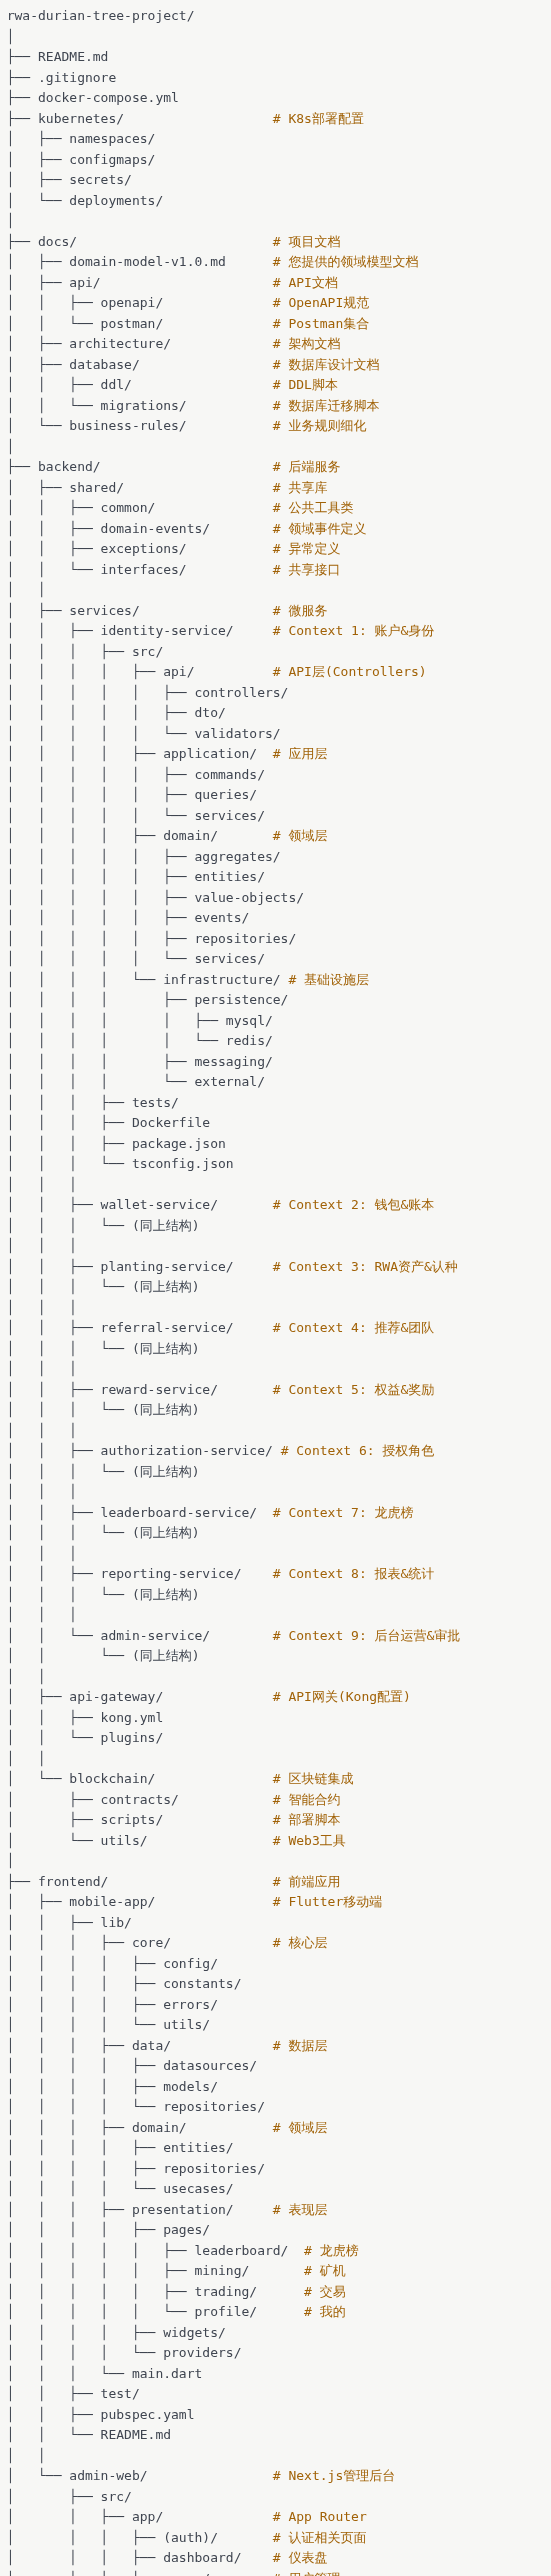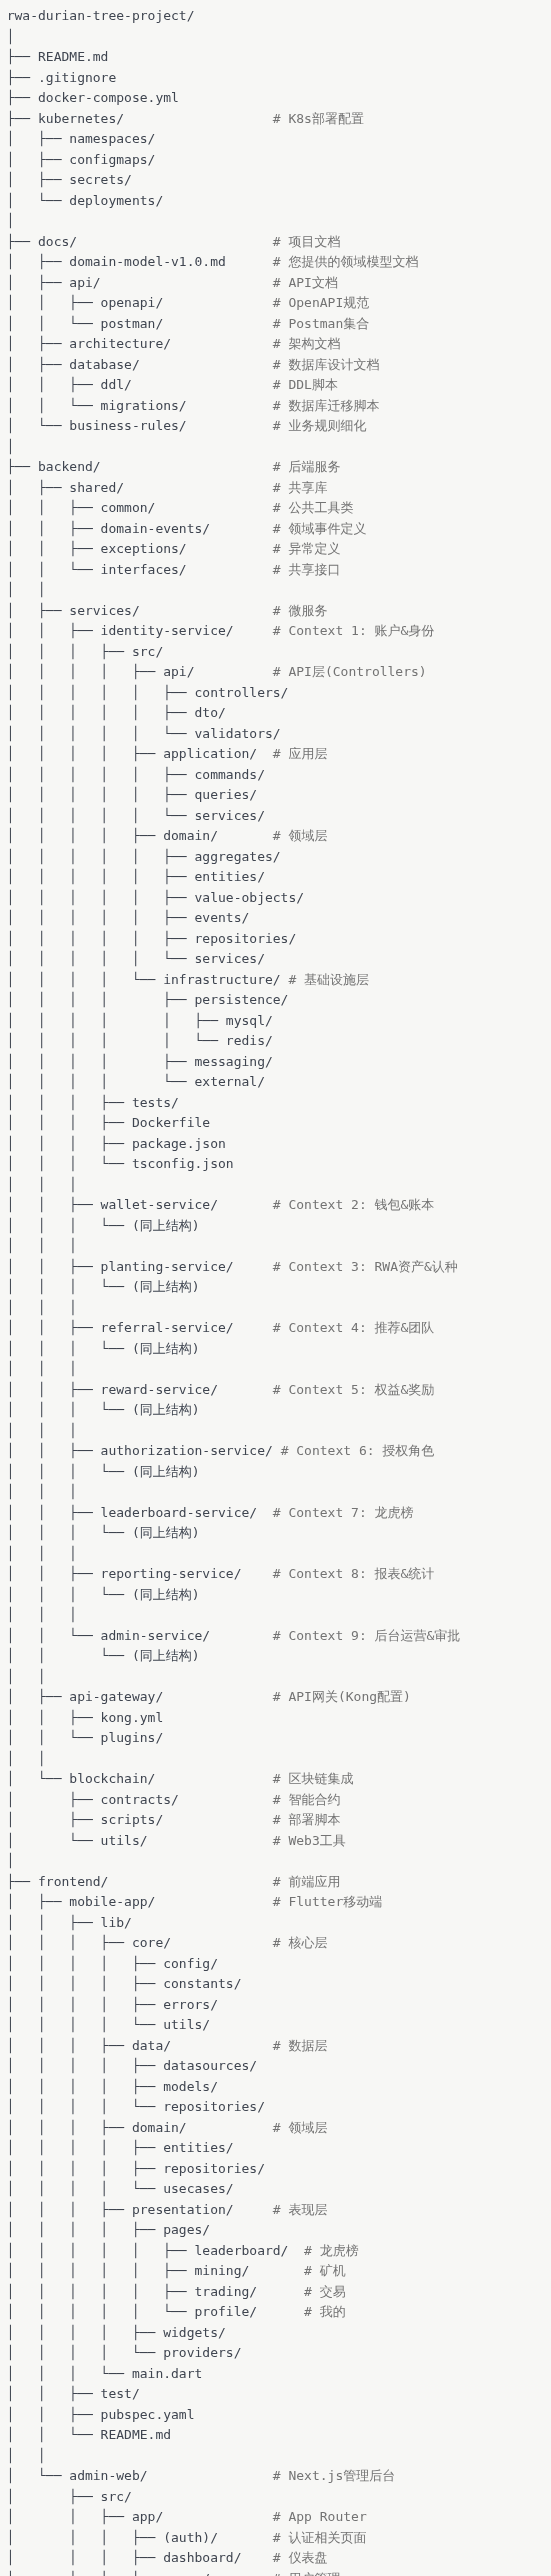--- a/index.html
+++ b/index.html
@@ -20,20 +20,20 @@
     line-height: 20.5px;
     color: #3f4550;
     white-space: pre;
     font-variant-ligatures: none;
   }
   .line {
     height: 20.5px;
     white-space: pre;
   }
   .comment {
-    color: #737373;
+    color: #a16207;
   }
 </style>
 </head>
 <body>
 
 <div id="tree"><div class="line"><span>rwa-durian-tree-project/</span></div><div class="line"><span>│</span></div><div class="line"><span>├── README.md</span></div><div class="line"><span>├── .gitignore</span></div><div class="line"><span>├── docker-compose.yml</span></div><div class="line"><span>├── kubernetes/                   </span><span class="comment"># K8s部署配置</span></div><div class="line"><span>│   ├── namespaces/</span></div><div class="line"><span>│   ├── configmaps/</span></div><div class="line"><span>│   ├── secrets/</span></div><div class="line"><span>│   └── deployments/</span></div><div class="line"><span>│</span></div><div class="line"><span>├── docs/                         </span><span class="comment"># 项目文档</span></div><div class="line"><span>│   ├── domain-model-v1.0.md      </span><span class="comment"># 您提供的领域模型文档</span></div><div class="line"><span>│   ├── api/                      </span><span class="comment"># API文档</span></div><div class="line"><span>│   │   ├── openapi/              </span><span class="comment"># OpenAPI规范</span></div><div class="line"><span>│   │   └── postman/              </span><span class="comment"># Postman集合</span></div><div class="line"><span>│   ├── architecture/             </span><span class="comment"># 架构文档</span></div><div class="line"><span>│   ├── database/                 </span><span class="comment"># 数据库设计文档</span></div><div class="line"><span>│   │   ├── ddl/                  </span><span class="comment"># DDL脚本</span></div><div class="line"><span>│   │   └── migrations/           </span><span class="comment"># 数据库迁移脚本</span></div><div class="line"><span>│   └── business-rules/           </span><span class="comment"># 业务规则细化</span></div><div class="line"><span>│</span></div><div class="line"><span>├── backend/                      </span><span class="comment"># 后端服务</span></div><div class="line"><span>│   ├── shared/                   </span><span class="comment"># 共享库</span></div><div class="line"><span>│   │   ├── common/               </span><span class="comment"># 公共工具类</span></div><div class="line"><span>│   │   ├── domain-events/        </span><span class="comment"># 领域事件定义</span></div><div class="line"><span>│   │   ├── exceptions/           </span><span class="comment"># 异常定义</span></div><div class="line"><span>│   │   └── interfaces/           </span><span class="comment"># 共享接口</span></div><div class="line"><span>│   │</span></div><div class="line"><span>│   ├── services/                 </span><span class="comment"># 微服务</span></div><div class="line"><span>│   │   ├── identity-service/     </span><span class="comment"># Context 1: 账户&amp;身份</span></div><div class="line"><span>│   │   │   ├── src/</span></div><div class="line"><span>│   │   │   │   ├── api/          </span><span class="comment"># API层(Controllers)</span></div><div class="line"><span>│   │   │   │   │   ├── controllers/</span></div><div class="line"><span>│   │   │   │   │   ├── dto/</span></div><div class="line"><span>│   │   │   │   │   └── validators/</span></div><div class="line"><span>│   │   │   │   ├── application/  </span><span class="comment"># 应用层</span></div><div class="line"><span>│   │   │   │   │   ├── commands/</span></div><div class="line"><span>│   │   │   │   │   ├── queries/</span></div><div class="line"><span>│   │   │   │   │   └── services/</span></div><div class="line"><span>│   │   │   │   ├── domain/       </span><span class="comment"># 领域层</span></div><div class="line"><span>│   │   │   │   │   ├── aggregates/</span></div><div class="line"><span>│   │   │   │   │   ├── entities/</span></div><div class="line"><span>│   │   │   │   │   ├── value-objects/</span></div><div class="line"><span>│   │   │   │   │   ├── events/</span></div><div class="line"><span>│   │   │   │   │   ├── repositories/</span></div><div class="line"><span>│   │   │   │   │   └── services/</span></div><div class="line"><span>│   │   │   │   └── infrastructure/ </span><span class="comment"># 基础设施层</span></div><div class="line"><span>│   │   │   │       ├── persistence/</span></div><div class="line"><span>│   │   │   │       │   ├── mysql/</span></div><div class="line"><span>│   │   │   │       │   └── redis/</span></div><div class="line"><span>│   │   │   │       ├── messaging/</span></div><div class="line"><span>│   │   │   │       └── external/</span></div><div class="line"><span>│   │   │   ├── tests/</span></div><div class="line"><span>│   │   │   ├── Dockerfile</span></div><div class="line"><span>│   │   │   ├── package.json</span></div><div class="line"><span>│   │   │   └── tsconfig.json</span></div><div class="line"><span>│   │   │</span></div><div class="line"><span>│   │   ├── wallet-service/       </span><span class="comment"># Context 2: 钱包&amp;账本</span></div><div class="line"><span>│   │   │   └── (同上结构)</span></div><div class="line"><span>│   │   │</span></div><div class="line"><span>│   │   ├── planting-service/     </span><span class="comment"># Context 3: RWA资产&amp;认种</span></div><div class="line"><span>│   │   │   └── (同上结构)</span></div><div class="line"><span>│   │   │</span></div><div class="line"><span>│   │   ├── referral-service/     </span><span class="comment"># Context 4: 推荐&amp;团队</span></div><div class="line"><span>│   │   │   └── (同上结构)</span></div><div class="line"><span>│   │   │</span></div><div class="line"><span>│   │   ├── reward-service/       </span><span class="comment"># Context 5: 权益&amp;奖励</span></div><div class="line"><span>│   │   │   └── (同上结构)</span></div><div class="line"><span>│   │   │</span></div><div class="line"><span>│   │   ├── authorization-service/ </span><span class="comment"># Context 6: 授权角色</span></div><div class="line"><span>│   │   │   └── (同上结构)</span></div><div class="line"><span>│   │   │</span></div><div class="line"><span>│   │   ├── leaderboard-service/  </span><span class="comment"># Context 7: 龙虎榜</span></div><div class="line"><span>│   │   │   └── (同上结构)</span></div><div class="line"><span>│   │   │</span></div><div class="line"><span>│   │   ├── reporting-service/    </span><span class="comment"># Context 8: 报表&amp;统计</span></div><div class="line"><span>│   │   │   └── (同上结构)</span></div><div class="line"><span>│   │   │</span></div><div class="line"><span>│   │   └── admin-service/        </span><span class="comment"># Context 9: 后台运营&amp;审批</span></div><div class="line"><span>│   │       └── (同上结构)</span></div><div class="line"><span>│   │</span></div><div class="line"><span>│   ├── api-gateway/              </span><span class="comment"># API网关(Kong配置)</span></div><div class="line"><span>│   │   ├── kong.yml</span></div><div class="line"><span>│   │   └── plugins/</span></div><div class="line"><span>│   │</span></div><div class="line"><span>│   └── blockchain/               </span><span class="comment"># 区块链集成</span></div><div class="line"><span>│       ├── contracts/            </span><span class="comment"># 智能合约</span></div><div class="line"><span>│       ├── scripts/              </span><span class="comment"># 部署脚本</span></div><div class="line"><span>│       └── utils/                </span><span class="comment"># Web3工具</span></div><div class="line"><span>│</span></div><div class="line"><span>├── frontend/                     </span><span class="comment"># 前端应用</span></div><div class="line"><span>│   ├── mobile-app/               </span><span class="comment"># Flutter移动端</span></div><div class="line"><span>│   │   ├── lib/</span></div><div class="line"><span>│   │   │   ├── core/             </span><span class="comment"># 核心层</span></div><div class="line"><span>│   │   │   │   ├── config/</span></div><div class="line"><span>│   │   │   │   ├── constants/</span></div><div class="line"><span>│   │   │   │   ├── errors/</span></div><div class="line"><span>│   │   │   │   └── utils/</span></div><div class="line"><span>│   │   │   ├── data/             </span><span class="comment"># 数据层</span></div><div class="line"><span>│   │   │   │   ├── datasources/</span></div><div class="line"><span>│   │   │   │   ├── models/</span></div><div class="line"><span>│   │   │   │   └── repositories/</span></div><div class="line"><span>│   │   │   ├── domain/           </span><span class="comment"># 领域层</span></div><div class="line"><span>│   │   │   │   ├── entities/</span></div><div class="line"><span>│   │   │   │   ├── repositories/</span></div><div class="line"><span>│   │   │   │   └── usecases/</span></div><div class="line"><span>│   │   │   ├── presentation/     </span><span class="comment"># 表现层</span></div><div class="line"><span>│   │   │   │   ├── pages/</span></div><div class="line"><span>│   │   │   │   │   ├── leaderboard/  </span><span class="comment"># 龙虎榜</span></div><div class="line"><span>│   │   │   │   │   ├── mining/       </span><span class="comment"># 矿机</span></div><div class="line"><span>│   │   │   │   │   ├── trading/      </span><span class="comment"># 交易</span></div><div class="line"><span>│   │   │   │   │   └── profile/      </span><span class="comment"># 我的</span></div><div class="line"><span>│   │   │   │   ├── widgets/</span></div><div class="line"><span>│   │   │   │   └── providers/</span></div><div class="line"><span>│   │   │   └── main.dart</span></div><div class="line"><span>│   │   ├── test/</span></div><div class="line"><span>│   │   ├── pubspec.yaml</span></div><div class="line"><span>│   │   └── README.md</span></div><div class="line"><span>│   │</span></div><div class="line"><span>│   └── admin-web/                </span><span class="comment"># Next.js管理后台</span></div><div class="line"><span>│       ├── src/</span></div><div class="line"><span>│       │   ├── app/              </span><span class="comment"># App Router</span></div><div class="line"><span>│       │   │   ├── (auth)/       </span><span class="comment"># 认证相关页面</span></div><div class="line"><span>│       │   │   ├── dashboard/    </span><span class="comment"># 仪表盘</span></div><div class="line"><span>│       │   │   ├── users/        </span><span class="comment"># 用户管理</span></div></div>
 
 
 </body></html>

